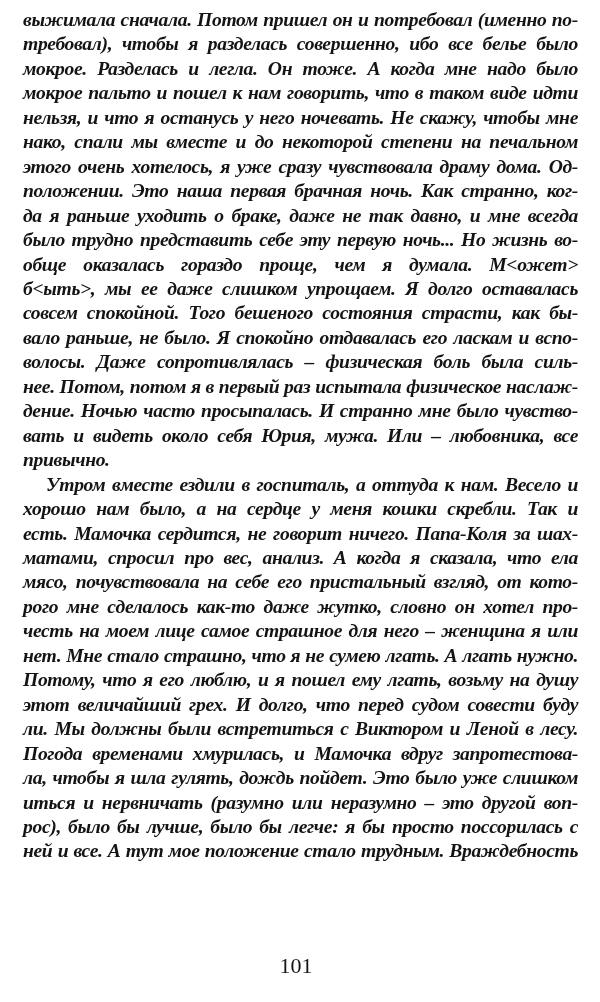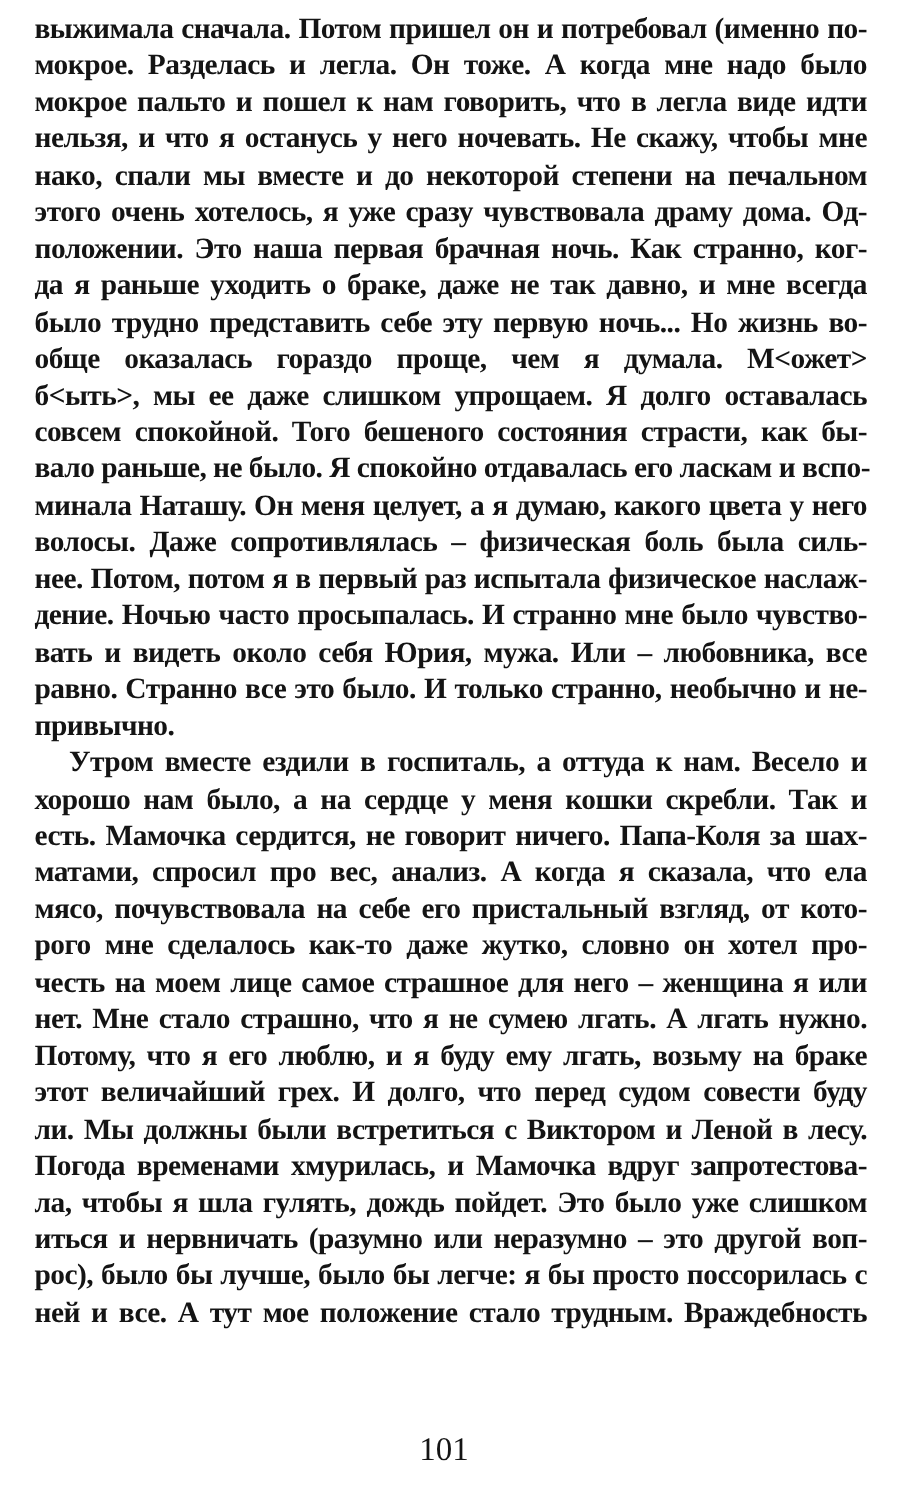--- a/index.html
+++ b/index.html
@@ -5,63 +5,62 @@
   html, body { margin: 0; padding: 0; background: #ffffff; }
   body { width: 600px; height: 1002px; position: relative; overflow: hidden; }
   .page {
     position: absolute; left: 23px; top: 8px; width: 555px;
     font-family: "Liberation Serif", "DejaVu Serif", serif;
     font-size: 19.6px; line-height: 24.46px; color: #141414;
     font-weight: bold; letter-spacing: -0.35px;
   }
   .line {
     display: block; white-space: nowrap; text-align: justify;
-    text-align-last: justify; height: 24.46px; overflow: visible;
+    text-align-last: justify; height: 24.46px; overflow: visible; font-style: italic;
   }
   .line.last { text-align-last: left; }
   .line.indent { padding-left: 23px; }
   .pagenum {
     position: absolute; left: 0; width: 592px; top: 953px; text-align: center;
     font-family: "Liberation Serif", "DejaVu Serif", serif; font-size: 22px;
     color: #141414;
   }
 </style>
 </head>
 <body>
 
 <div class="page" id="page">
     <span class="line">выжимала сначала. Потом пришел он и потребовал (именно по-</span>
+    <span class="line">требовал), чтобы я разделась совершенно, ибо все белье было</span>
     <span class="line">мокрое. Разделась и легла. Он тоже. А когда мне надо было</span>
-    <span class="line">мокрое пальто и пошел к нам говорить, что в легла виде идти</span>
+    <span class="line">мокрое пальто и пошел к нам говорить, что в таком виде идти</span>
     <span class="line">нельзя, и что я останусь у него ночевать. Не скажу, чтобы мне</span>
     <span class="line">нако, спали мы вместе и до некоторой степени на печальном</span>
     <span class="line">этого очень хотелось, я уже сразу чувствовала драму дома. Од-</span>
     <span class="line">положении. Это наша первая брачная ночь. Как странно, ког-</span>
     <span class="line">да я раньше уходить о браке, даже не так давно, и мне всегда</span>
     <span class="line">было трудно представить себе эту первую ночь... Но жизнь во-</span>
     <span class="line">обще оказалась гораздо проще, чем я думала. М&lt;ожет&gt;</span>
     <span class="line">б&lt;ыть&gt;, мы ее даже слишком упрощаем. Я долго оставалась</span>
     <span class="line">совсем спокойной. Того бешеного состояния страсти, как бы-</span>
     <span class="line">вало раньше, не было. Я спокойно отдавалась его ласкам и вспо-</span>
-    <span class="line">минала Наташу. Он меня целует, а я думаю, какого цвета у него</span>
     <span class="line">волосы. Даже сопротивлялась – физическая боль была силь-</span>
     <span class="line">нее. Потом, потом я в первый раз испытала физическое наслаж-</span>
     <span class="line">дение. Ночью часто просыпалась. И странно мне было чувство-</span>
     <span class="line">вать и видеть около себя Юрия, мужа. Или – любовника, все</span>
-    <span class="line">равно. Странно все это было. И только странно, необычно и не-</span>
     <span class="line last">привычно.</span>
     <span class="line indent">Утром вместе ездили в госпиталь, а оттуда к нам. Весело и</span>
     <span class="line">хорошо нам было, а на сердце у меня кошки скребли. Так и</span>
     <span class="line">есть. Мамочка сердится, не говорит ничего. Папа-Коля за шах-</span>
     <span class="line">матами, спросил про вес, анализ. А когда я сказала, что ела</span>
     <span class="line">мясо, почувствовала на себе его пристальный взгляд, от кото-</span>
     <span class="line">рого мне сделалось как-то даже жутко, словно он хотел про-</span>
     <span class="line">честь на моем лице самое страшное для него – женщина я или</span>
     <span class="line">нет. Мне стало страшно, что я не сумею лгать. А лгать нужно.</span>
-    <span class="line">Потому, что я его люблю, и я буду ему лгать, возьму на браке</span>
+    <span class="line">Потому, что я его люблю, и я пошел ему лгать, возьму на душу</span>
     <span class="line">этот величайший грех. И долго, что перед судом совести буду</span>
     <span class="line">ли. Мы должны были встретиться с Виктором и Леной в лесу.</span>
     <span class="line">Погода временами хмурилась, и Мамочка вдруг запротестова-</span>
     <span class="line">ла, чтобы я шла гулять, дождь пойдет. Это было уже слишком</span>
     <span class="line">иться и нервничать (разумно или неразумно – это другой воп-</span>
     <span class="line">рос), было бы лучше, было бы легче: я бы просто поссорилась с</span>
     <span class="line">ней и все. А тут мое положение стало трудным. Враждебность</span>
   </div>
 <div class="pagenum">101</div>
 

